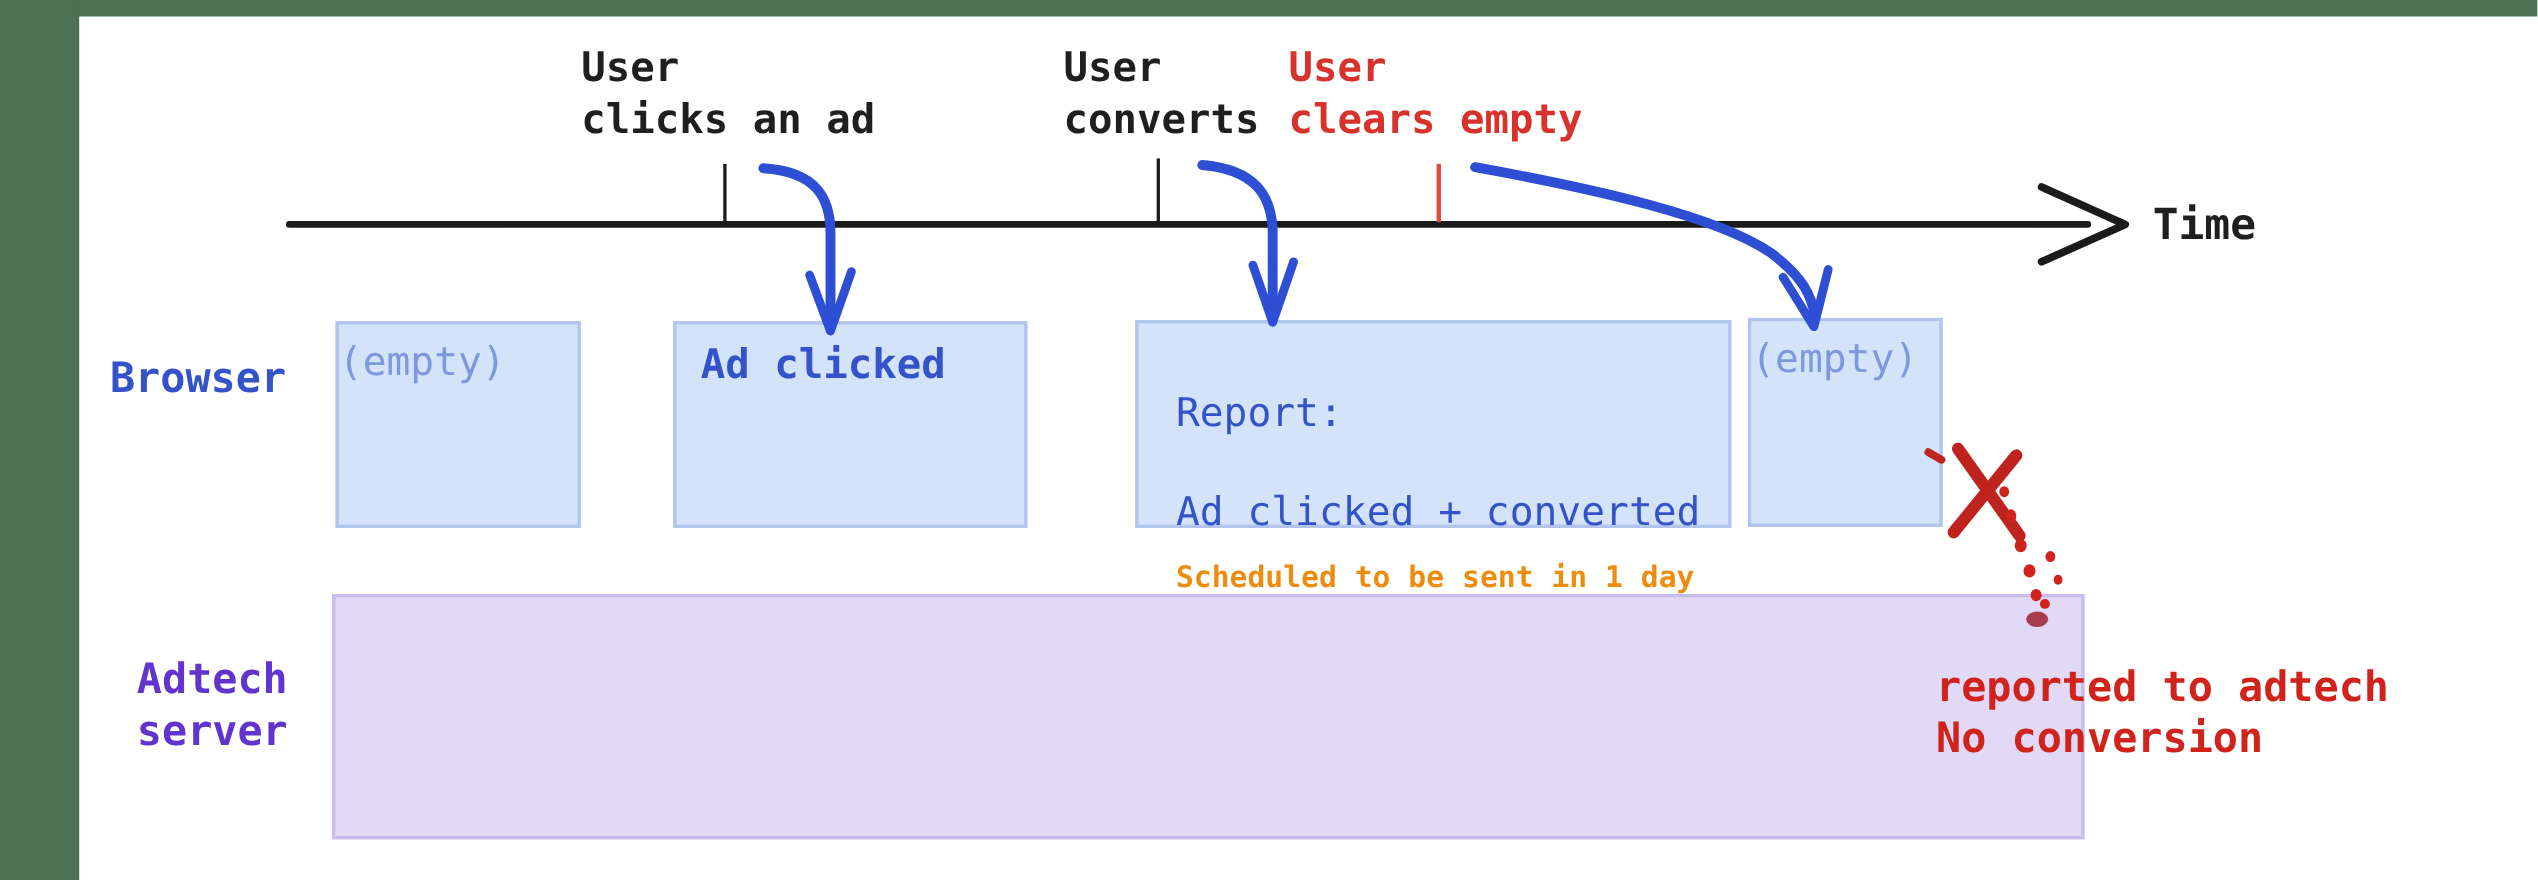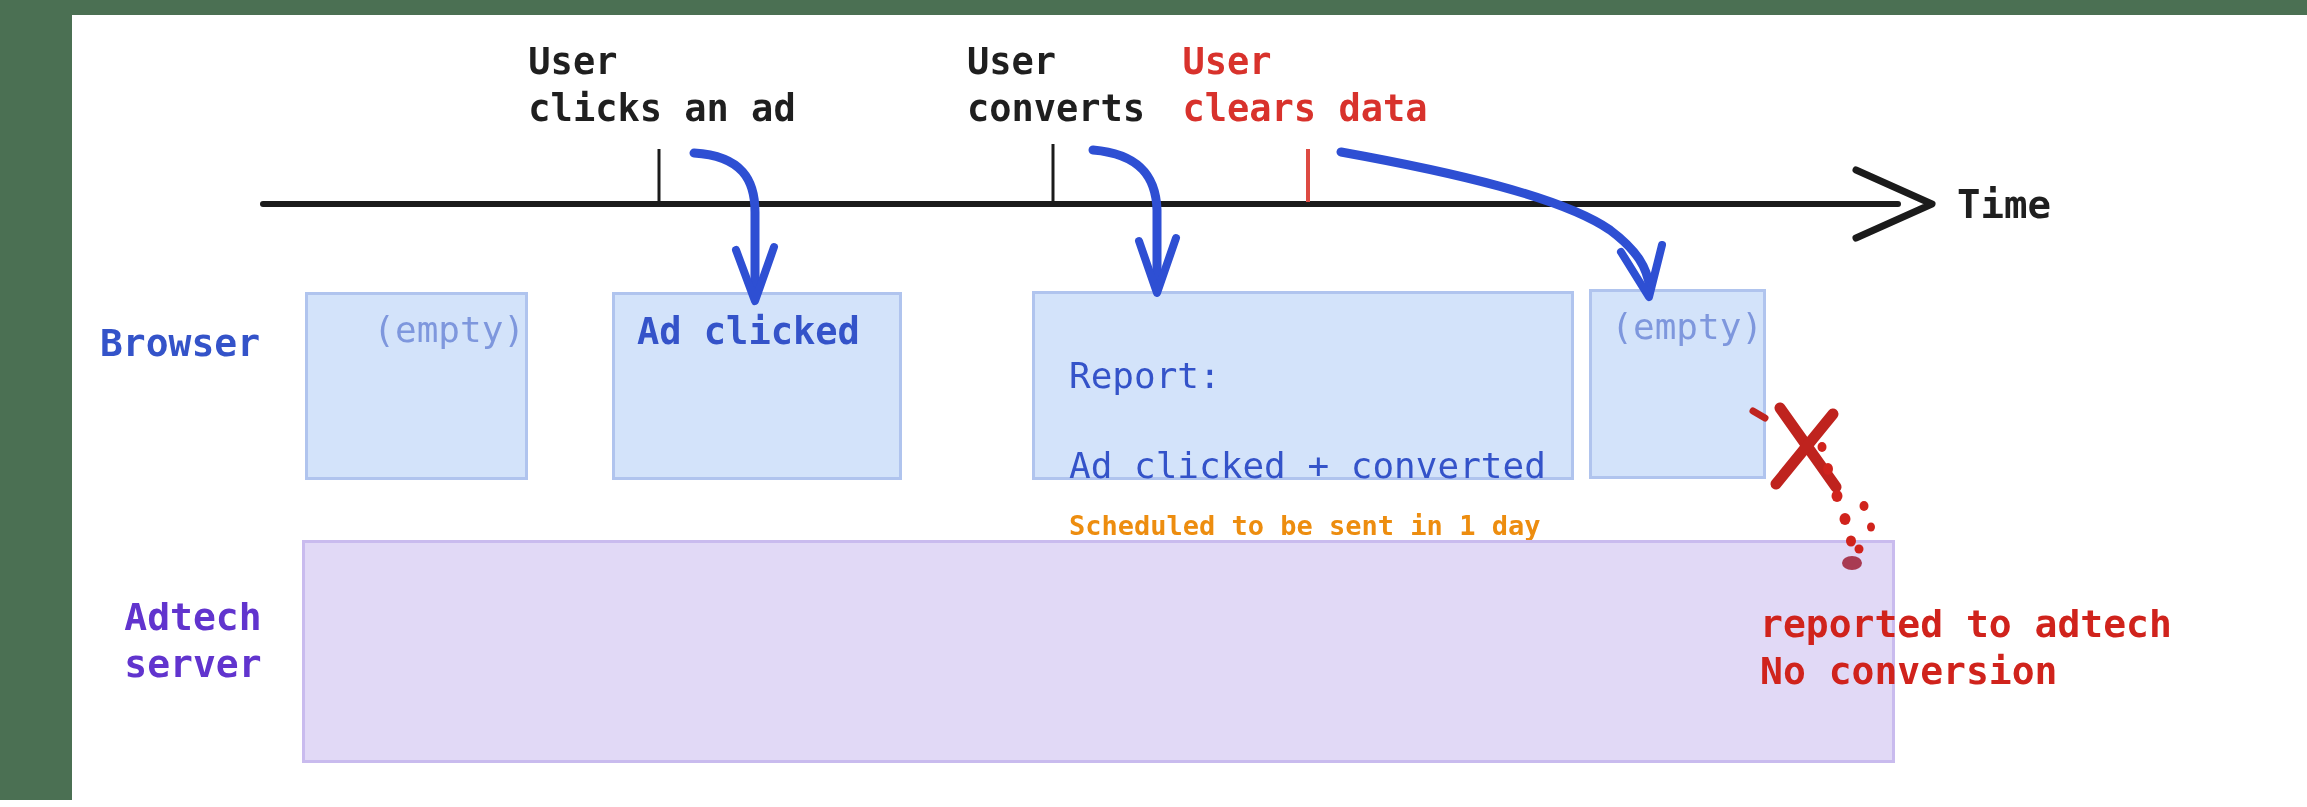--- a/index.html
+++ b/index.html
@@ -56,25 +56,25 @@
     border: 3px solid var(--box-blue-border);
     font-size: 37px;
     font-weight: 700;
     line-height: 46px;
     color: var(--box-text-blue);
   }
   .bs-box.empty {
     font-weight: 400;
     font-size: 36px;
     color: var(--empty-text-blue);
-    text-align: right;
+    text-align: left;
     padding-top: 12px;
   }
   .box-1 { left: 305px; top: 292px; width: 223px; height: 188px; }
-  .box-2 { left: 612px; top: 292px; width: 290px; height: 188px; padding: 14px 0 0 22px; }
+  .box-2 { left: 612px; top: 292px; width: 322px; height: 188px; padding: 14px 0 0 22px; }
   .box-3 { left: 1032px; top: 291px; width: 542px; height: 189px; padding: 15px 0 0 34px; }
   .box-4 { left: 1589px; top: 289px; width: 177px; height: 190px; padding-top: 14px; }
   .box-3 .report-title,
   .box-3 .report-detail {
     font-size: 36px;
     font-weight: 400;
     line-height: 47px;
     color: var(--box-text-blue);
     white-space: nowrap;
     margin-top: 43px;
@@ -136,21 +136,21 @@
   <div class="event-label" style="left:662px">
     <div>User</div>
     <div>clicks an ad</div>
   </div>
   <div class="event-label" style="left:1056px">
     <div>User</div>
     <div>converts</div>
   </div>
   <div class="event-label red" style="left:1305px">
     <div>User</div>
-    <div>clears data</div>
+    <div>clears empty</div>
   </div>
 
   <div class="time-label">Time</div>
 
   <div class="row-label storage">
     <div>Browser</div>
   </div>
 
   <div class="bs-box empty box-1">(empty)</div>
 

